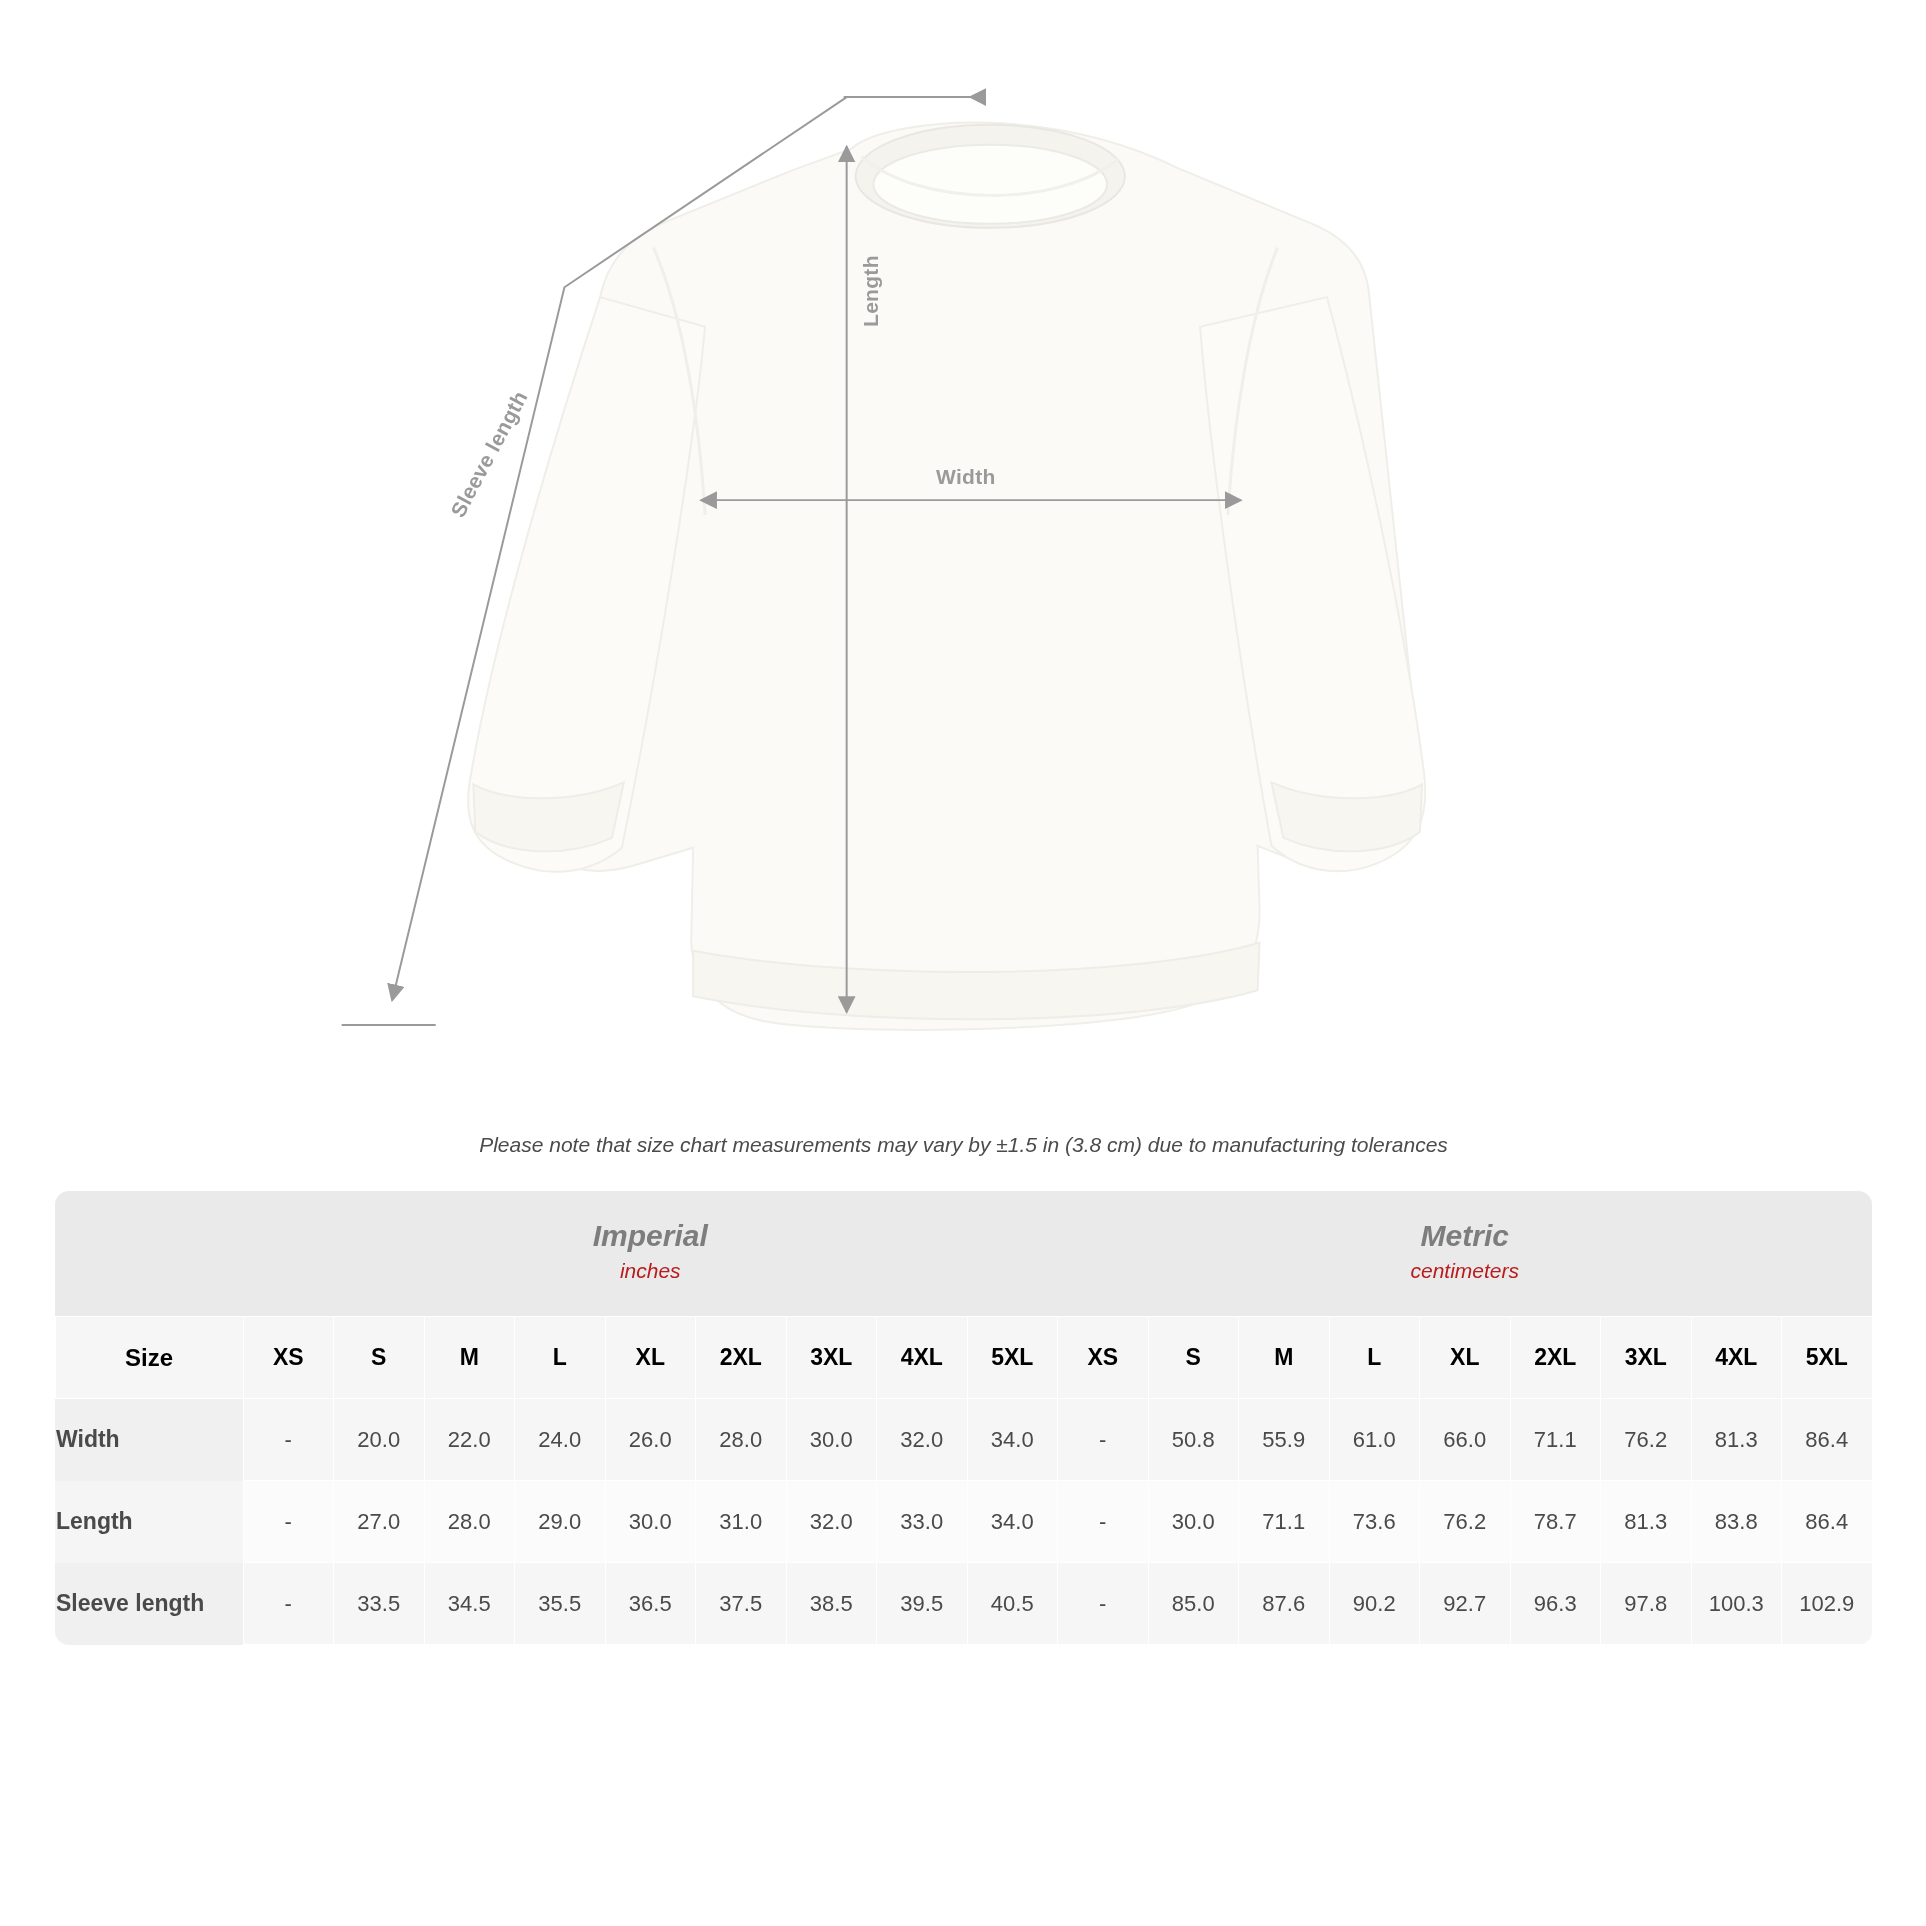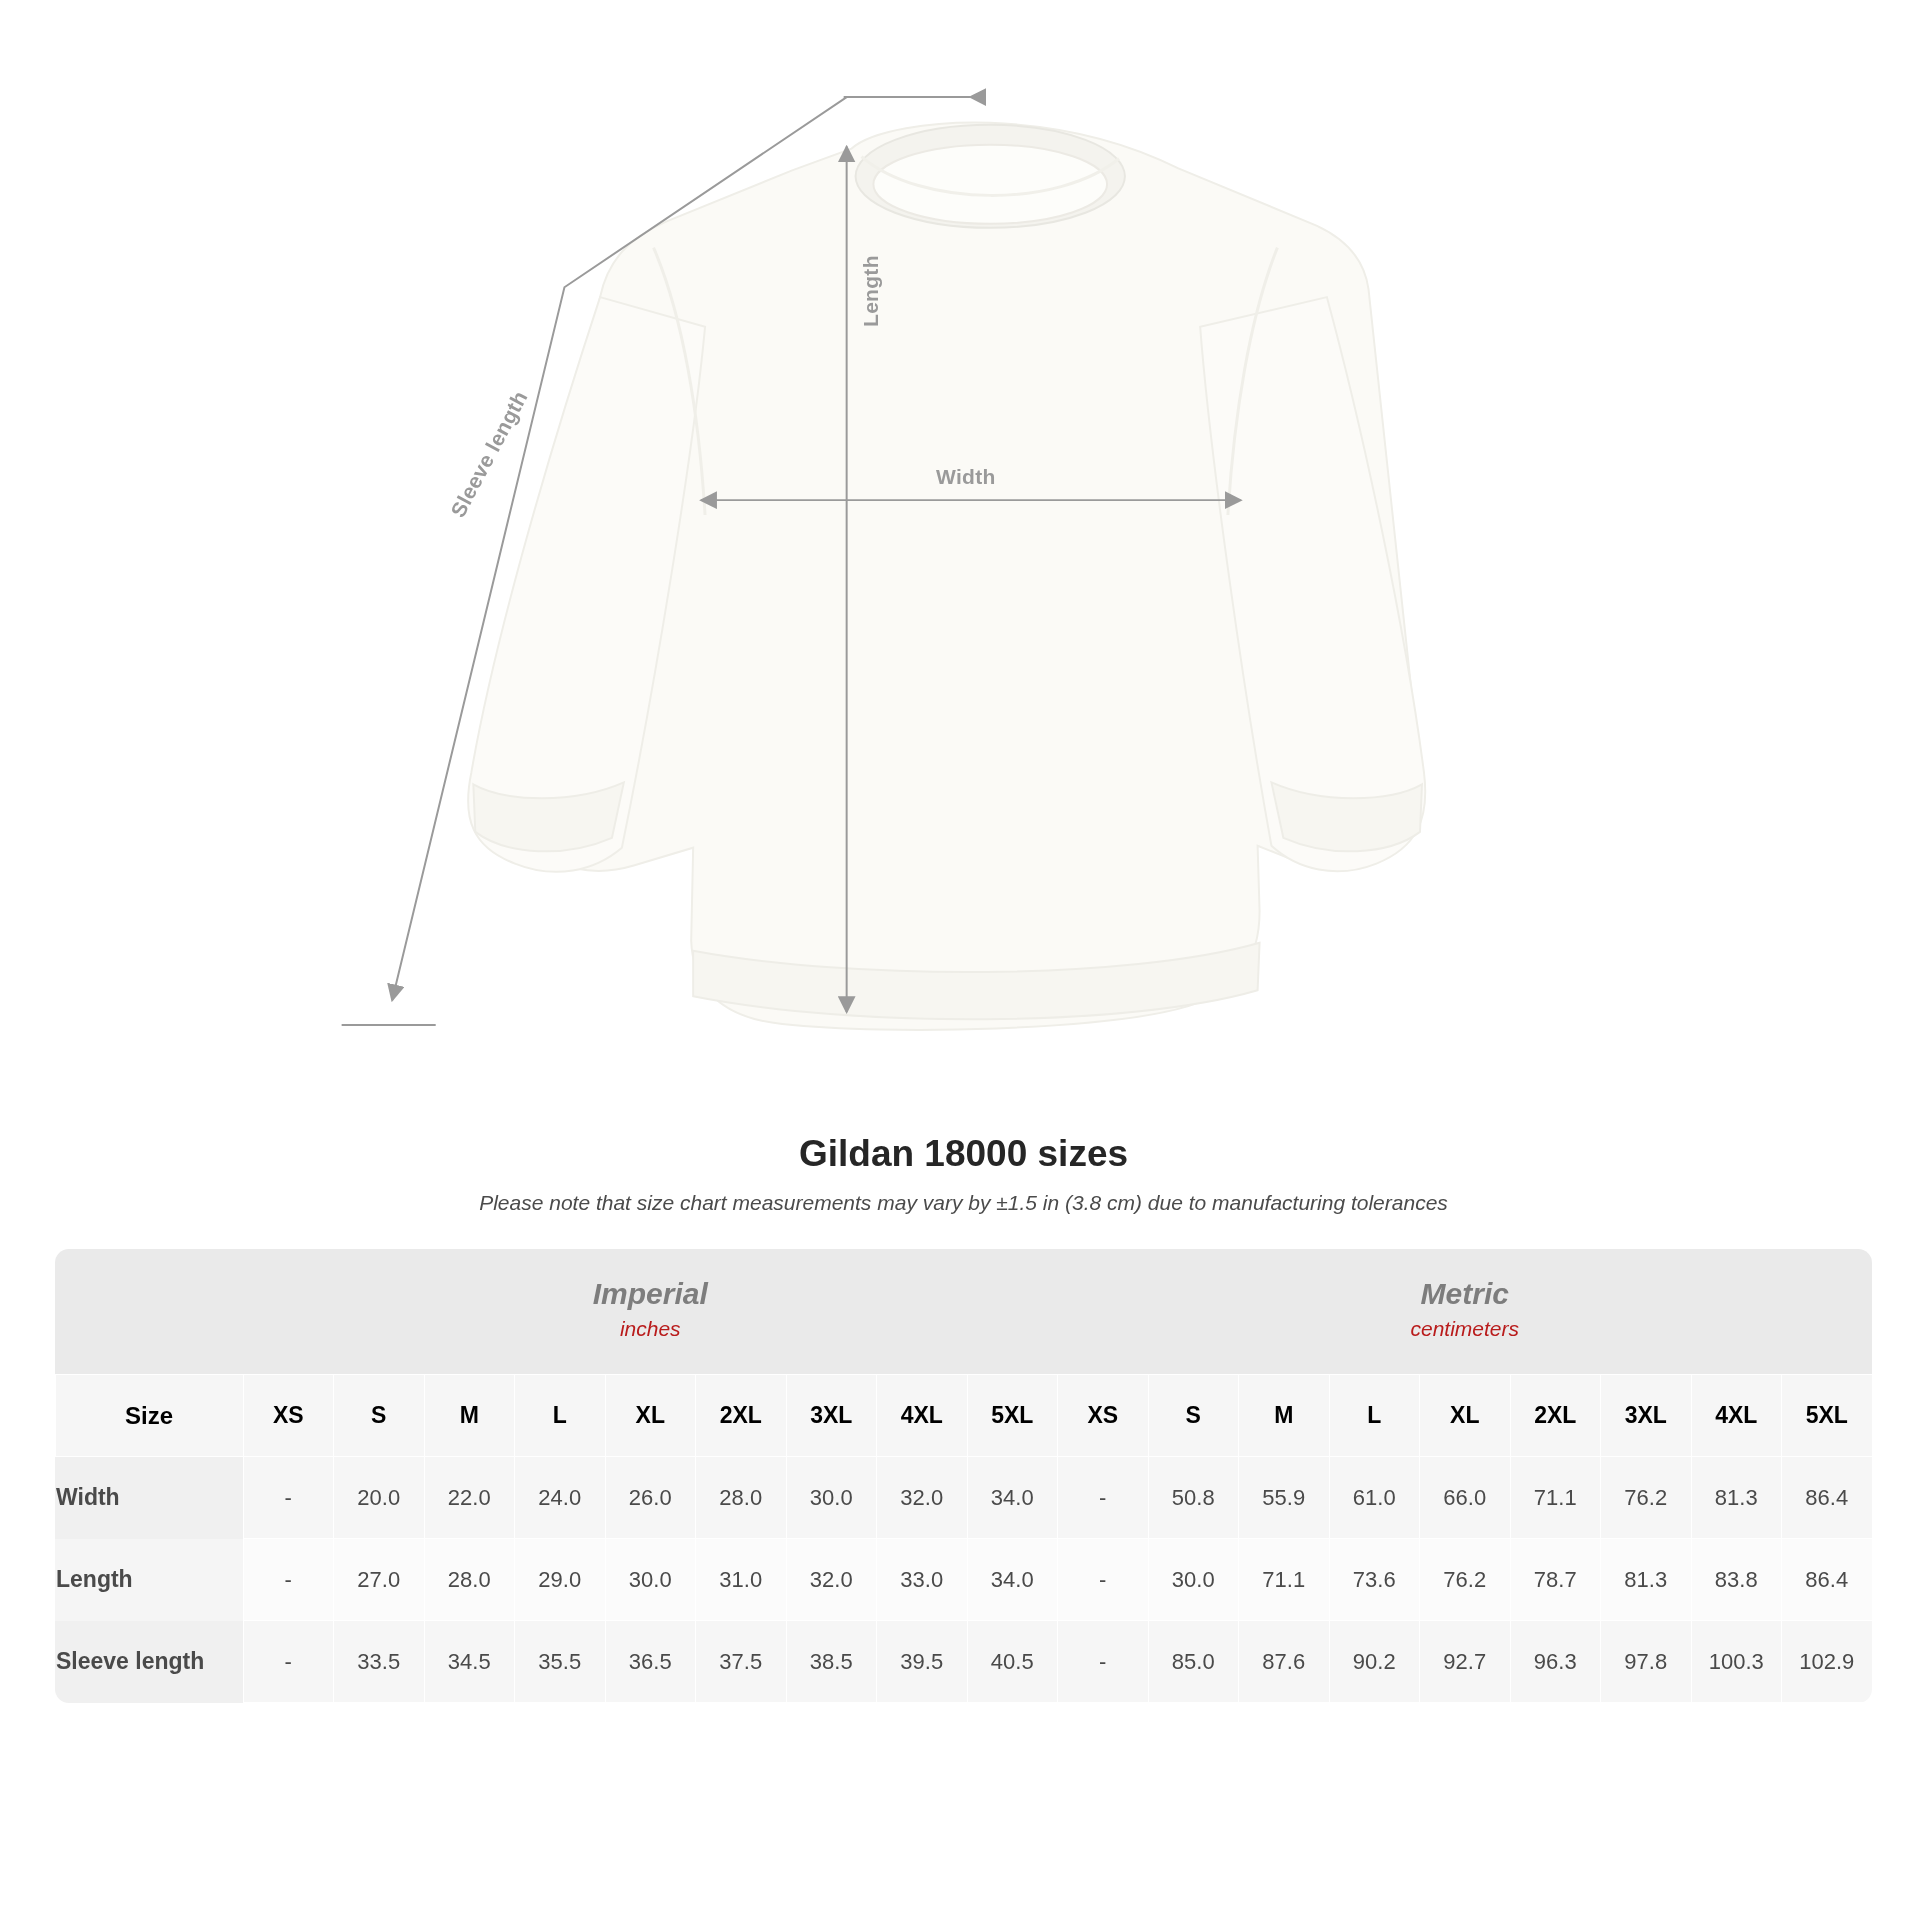--- a/index.html
+++ b/index.html
@@ -224,21 +224,20 @@
         <line x1="345" y1="1035" x2="440" y2="1035" stroke="#9a9a9a" stroke-width="2"></line>
       </g>
     </svg>
 
     <div class="dim-label width-label">Width</div>
     <div class="dim-label length-label">Length</div>
     <div class="dim-label sleeve-label">Sleeve length</div>
   </div>
 
   <div class="title-block">
-    <h1 class="chart-title">Gildan 18000 sizes</h1>
     <p class="chart-note">Please note that size chart measurements may vary by ±1.5 in (3.8 cm) due to manufacturing tolerances</p>
   </div>
 
   <div class="table-wrap">
     <table class="size-table">
       <colgroup>
         <col class="labelcol">
         <col span="18">
       </colgroup>
       <tbody>

